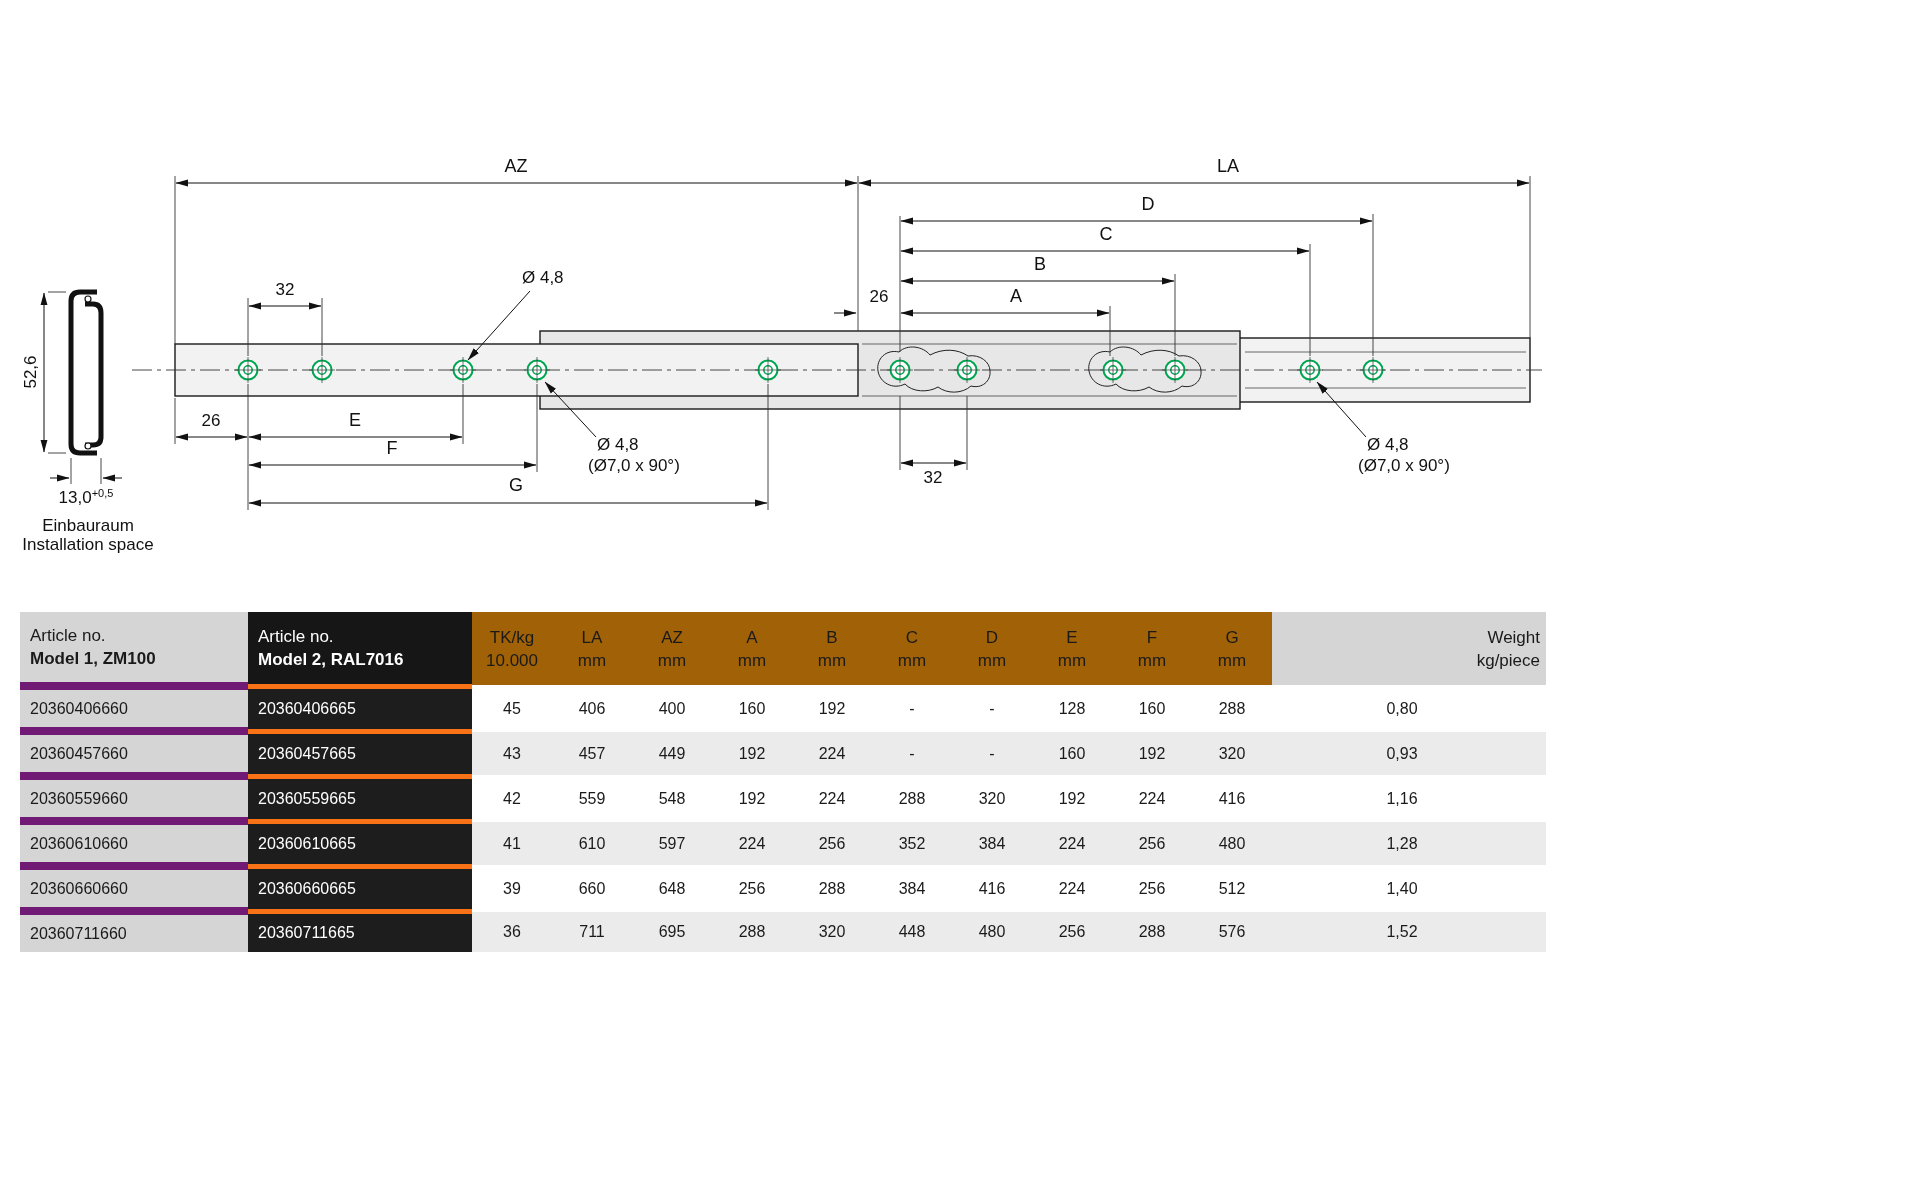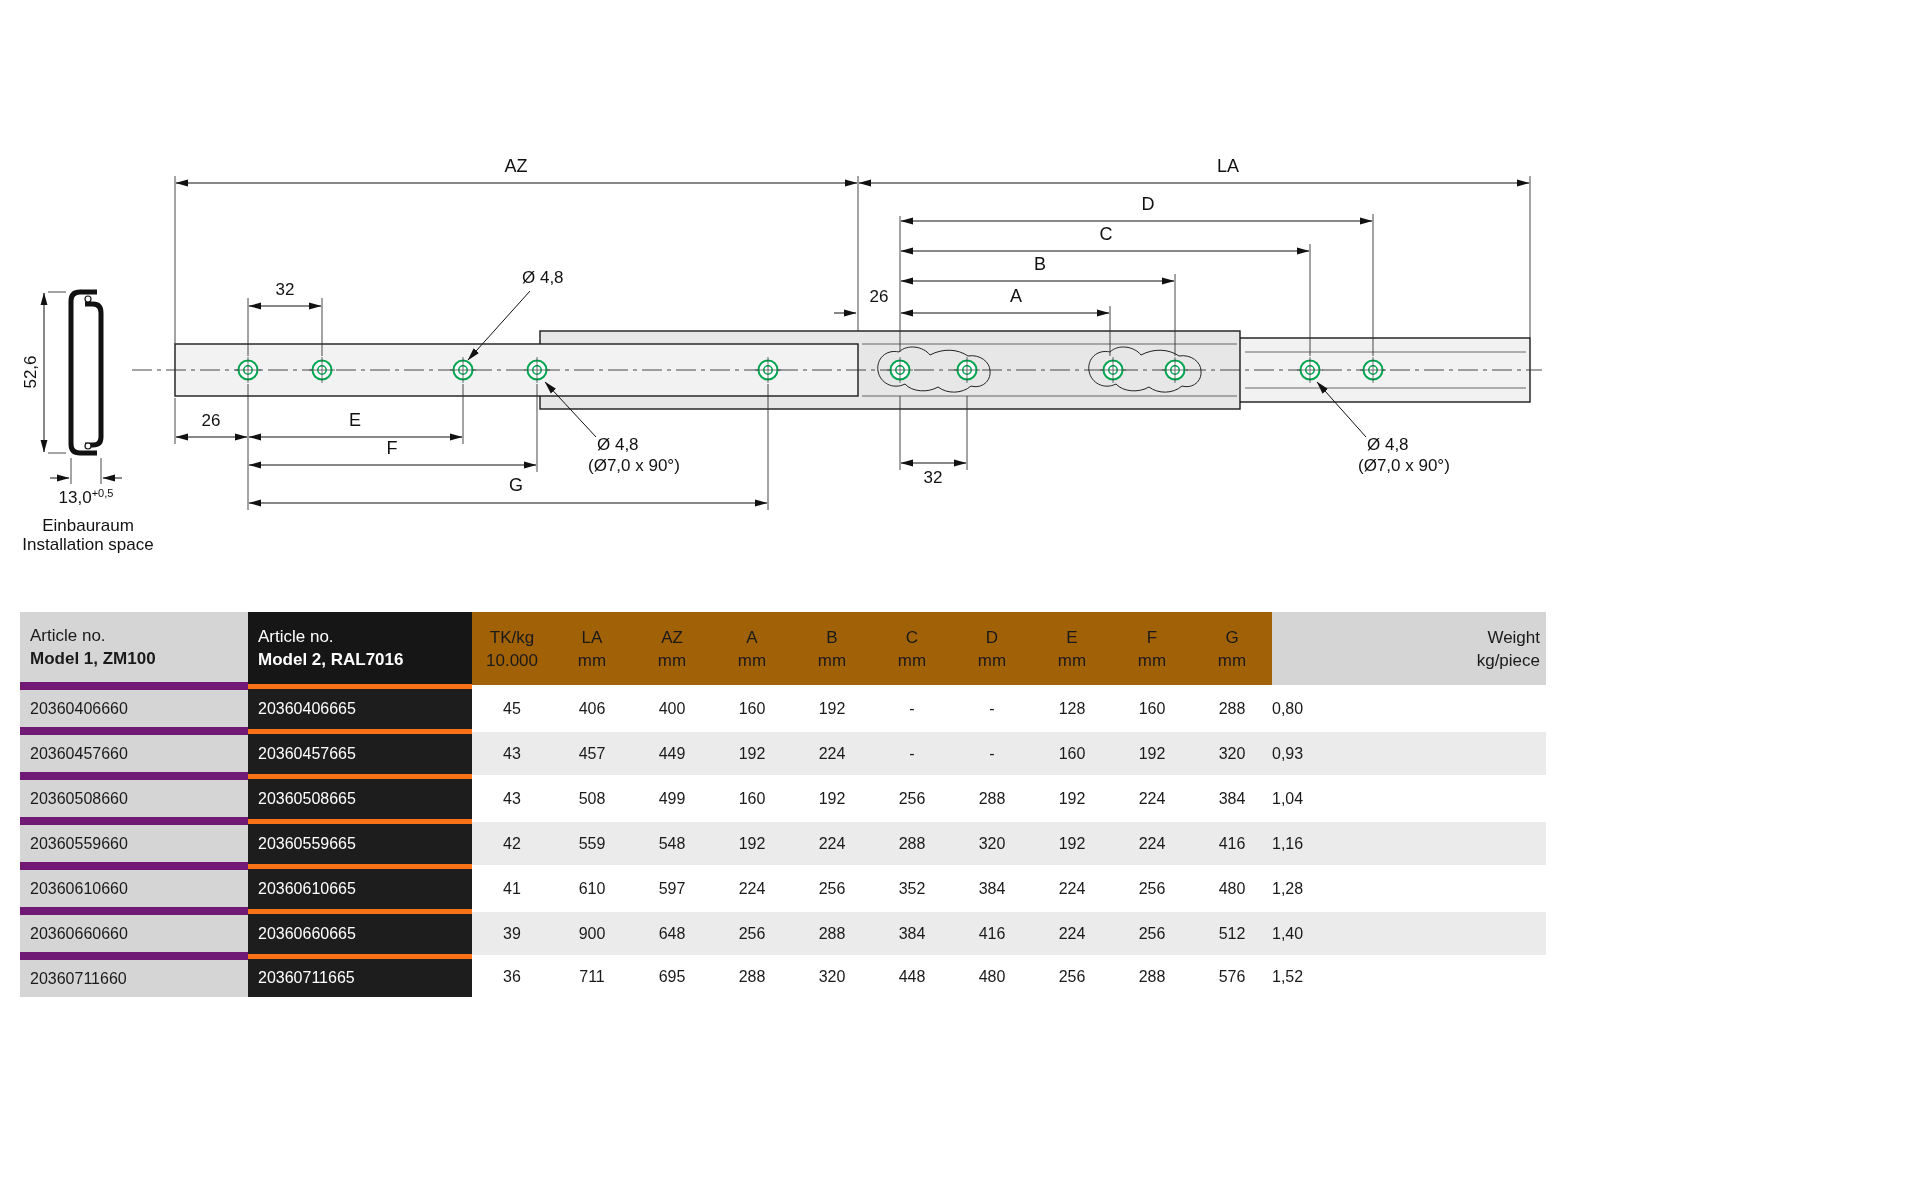--- a/index.html
+++ b/index.html
@@ -27,21 +27,21 @@
   .h1{font-weight:normal;font-size:17px;line-height:23px;}
   .h2{font-weight:bold;font-size:17px;line-height:23px;}
   .col1-h{background:#d5d5d5;text-align:left;padding-left:10px;}
   .col2-h{background:#161616;color:#fff;text-align:left;padding-left:10px;}
   .num-th{background:#a16207;text-align:center;}
   .num-th div{font-weight:normal;font-size:17px;line-height:23px;}
   .weight-th{background:#d5d5d5;text-align:right;padding-right:6px;}
   .col1-cell{background:#d5d5d5;text-align:left;padding-left:10px;border-top:8px solid #701a75;}
   .col2-cell{background:#1d1d1d;color:#fff;text-align:left;padding-left:10px;border-top:5px solid #f97316;}
   .data-cell{text-align:center;border-top:2px solid #fff;}
-  .weight-cell{text-align:left;padding-right:14px;}
+  .weight-cell{text-align:center;padding-right:14px;}
   tbody tr:nth-child(odd) .data-cell{background:#ffffff;}
   tbody tr:nth-child(even) .data-cell{background:#ebebeb;}
 </style>
 </head>
 <body>
 
 <svg class="drawing" width="1920" height="600" viewBox="0 0 1920 600">
   <defs>
     <marker id="arr" viewBox="0 0 12 8" refX="11.5" refY="4" markerWidth="13" markerHeight="9" orient="auto-start-reverse" markerUnits="userSpaceOnUse">
       <path d="M0,0.7 L12,4 L0,7.3 Z" fill="#111"></path>
@@ -257,35 +257,20 @@
           <td class="data-cell">192</td>
           <td class="data-cell">224</td>
           <td class="data-cell">-</td>
           <td class="data-cell">-</td>
           <td class="data-cell">160</td>
           <td class="data-cell">192</td>
           <td class="data-cell">320</td>
           <td class="data-cell weight-cell">0,93</td>
         </tr>
         <tr>
-          <td class="col1-cell">20360508660</td>
-          <td class="col2-cell">20360508665</td>
-          <td class="data-cell">43</td>
-          <td class="data-cell">508</td>
-          <td class="data-cell">499</td>
-          <td class="data-cell">160</td>
-          <td class="data-cell">192</td>
-          <td class="data-cell">256</td>
-          <td class="data-cell">288</td>
-          <td class="data-cell">192</td>
-          <td class="data-cell">224</td>
-          <td class="data-cell">384</td>
-          <td class="data-cell weight-cell">1,04</td>
-        </tr>
-        <tr>
           <td class="col1-cell">20360559660</td>
           <td class="col2-cell">20360559665</td>
           <td class="data-cell">42</td>
           <td class="data-cell">559</td>
           <td class="data-cell">548</td>
           <td class="data-cell">192</td>
           <td class="data-cell">224</td>
           <td class="data-cell">288</td>
           <td class="data-cell">320</td>
           <td class="data-cell">192</td>
@@ -305,21 +290,21 @@
           <td class="data-cell">384</td>
           <td class="data-cell">224</td>
           <td class="data-cell">256</td>
           <td class="data-cell">480</td>
           <td class="data-cell weight-cell">1,28</td>
         </tr>
         <tr>
           <td class="col1-cell">20360660660</td>
           <td class="col2-cell">20360660665</td>
           <td class="data-cell">39</td>
-          <td class="data-cell">900</td>
+          <td class="data-cell">660</td>
           <td class="data-cell">648</td>
           <td class="data-cell">256</td>
           <td class="data-cell">288</td>
           <td class="data-cell">384</td>
           <td class="data-cell">416</td>
           <td class="data-cell">224</td>
           <td class="data-cell">256</td>
           <td class="data-cell">512</td>
           <td class="data-cell weight-cell">1,40</td>
         </tr>

